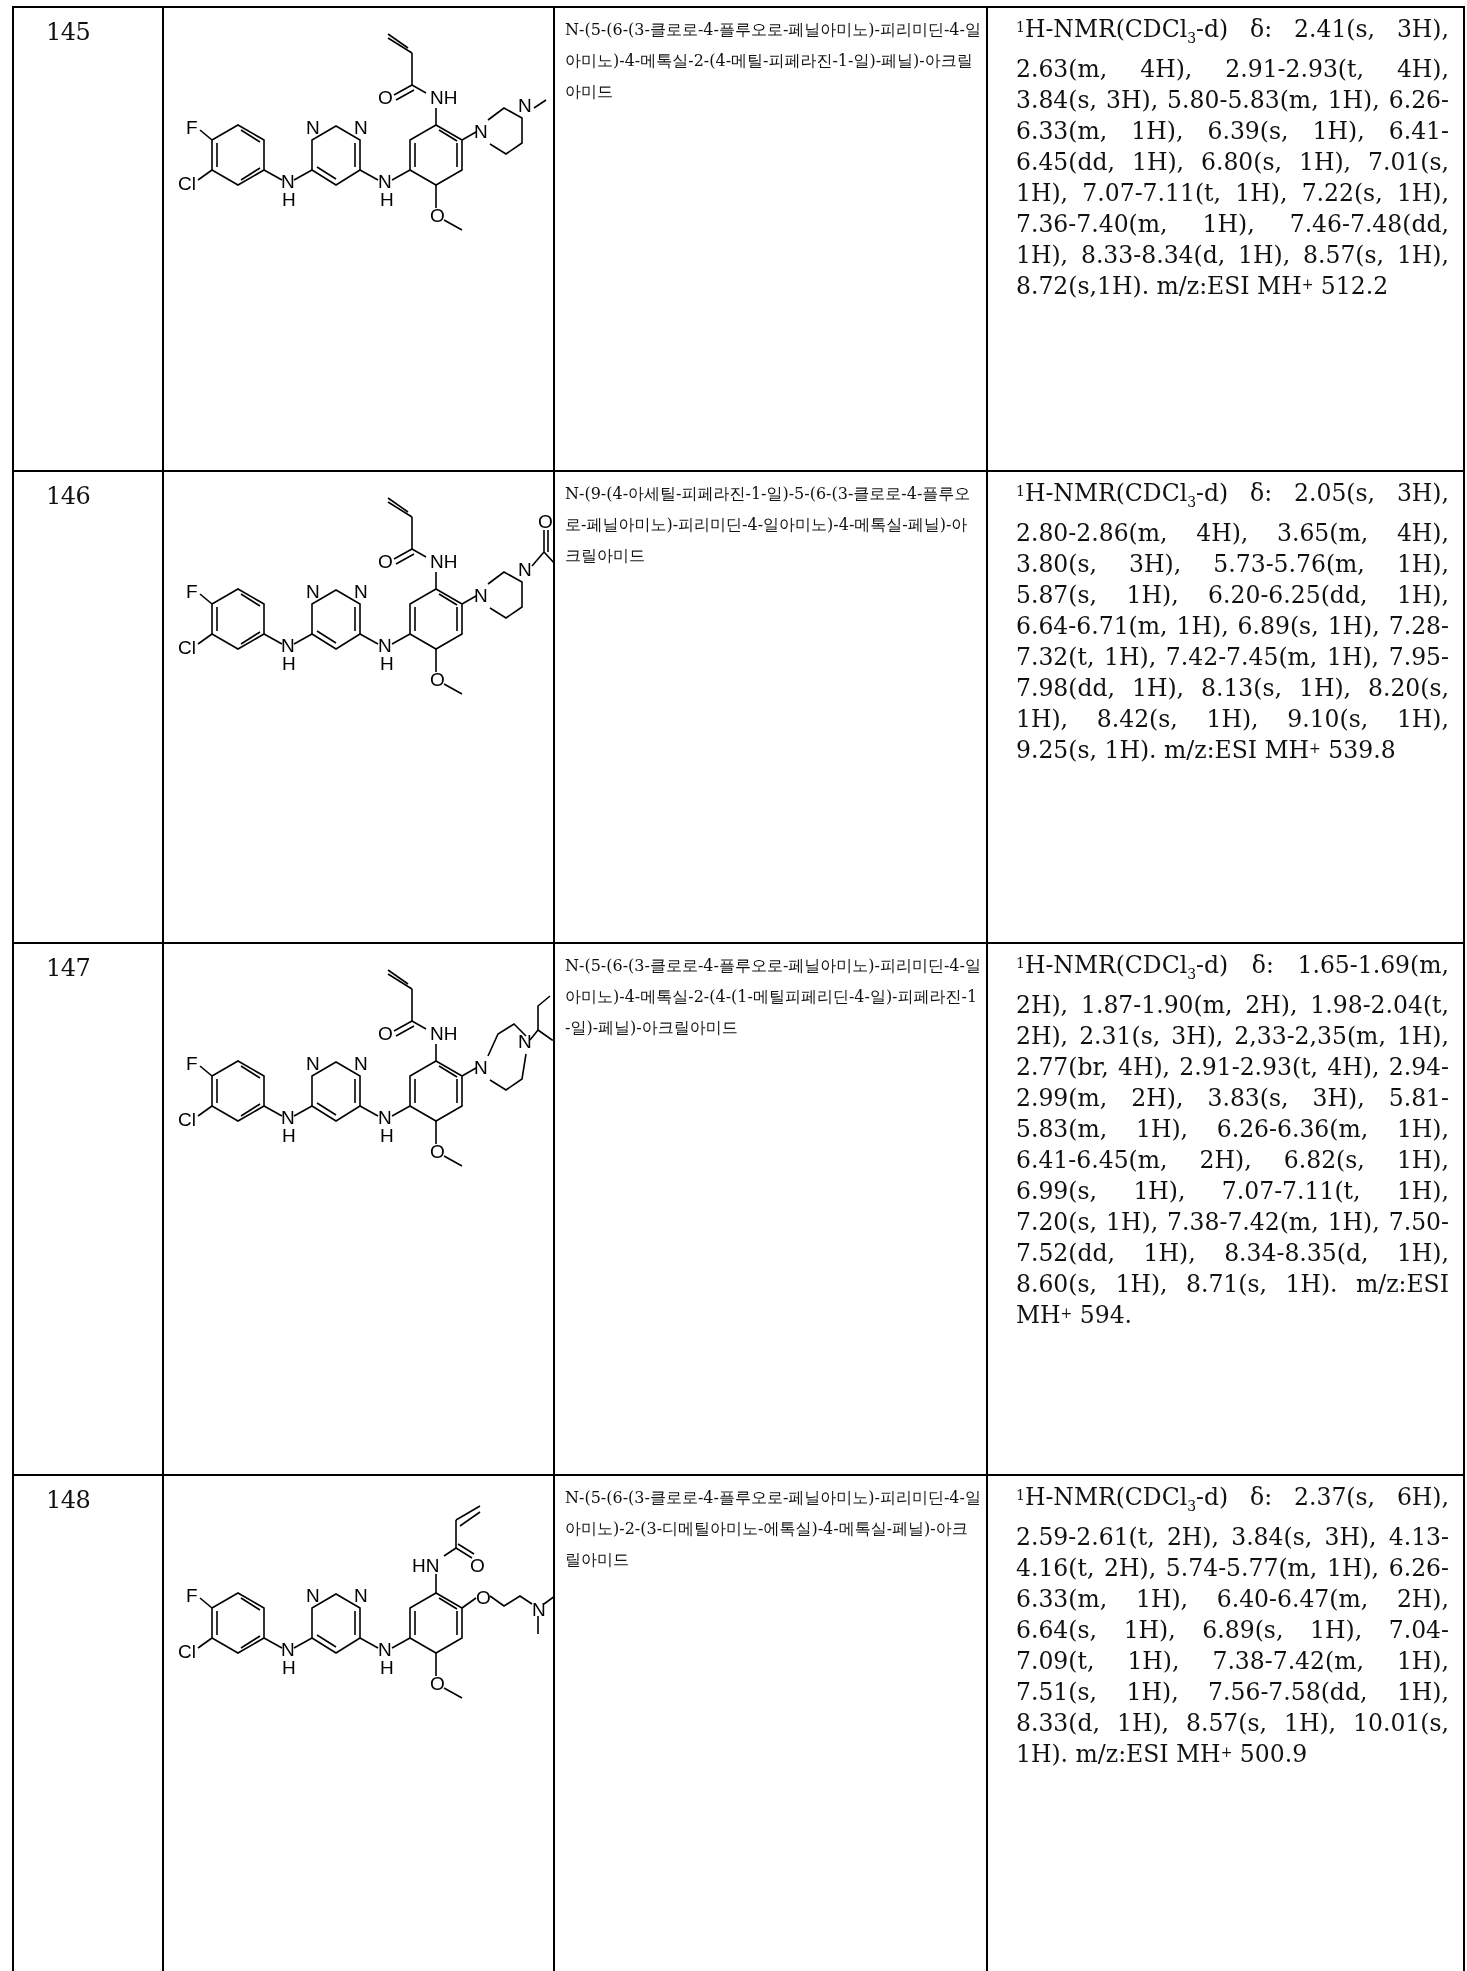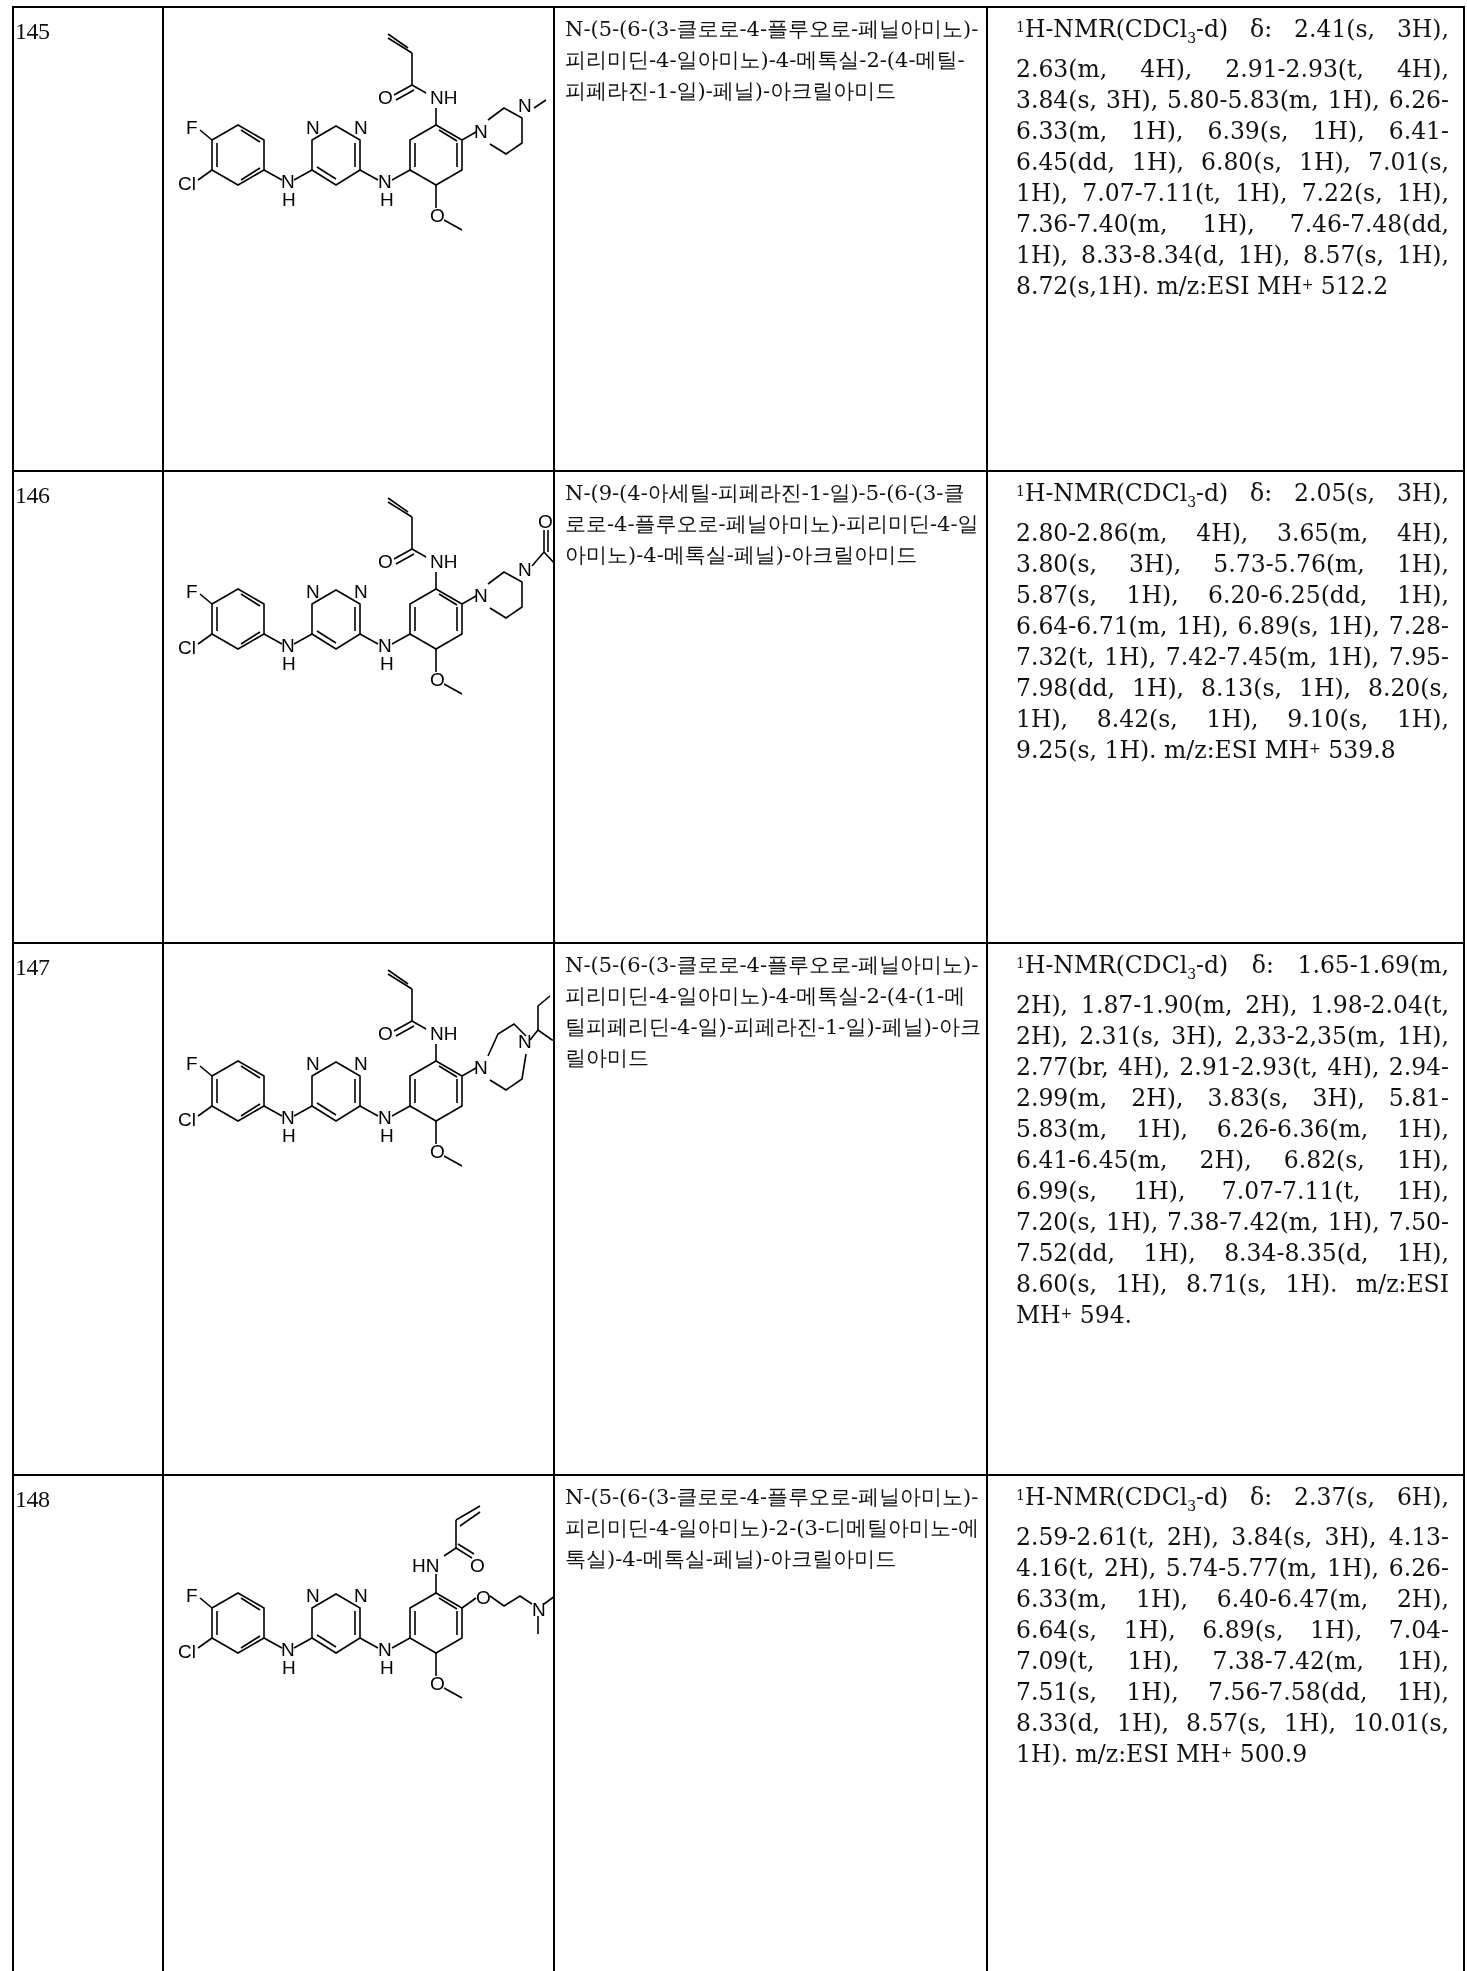--- a/index.html
+++ b/index.html
@@ -5,22 +5,22 @@
   html, body { margin: 0; padding: 0; background: #ffffff; }
   body { width: 1467px; height: 1971px; position: relative; overflow: hidden;
          font-family: "DejaVu Serif", "Liberation Serif", serif; color: #111; }
   table.cmp { position: absolute; left: 12px; top: 6px; border-collapse: collapse;
               table-layout: fixed; width: 1451px; }
   table.cmp td { border: 2.5px solid #000; vertical-align: top; padding: 0; }
   col.c-no { width: 150px; }
   col.c-st { width: 391px; }
   col.c-nm { width: 433px; }
   col.c-nmr { width: 477px; }
-  .no { font-size: 24px; padding: 10px 0 0 1px; letter-spacing: -0.5px; font-family: Liberation Serif, serif; }
-  .name { font-size: 21px; line-height: 31px; padding: 6px 4px 0 10px; word-break: break-all; }
+  .no { font-size: 24px; padding: 10px 0 0 32px; letter-spacing: -0.5px; }
+  .name { font-size: 16px; line-height: 31px; padding: 6px 4px 0 10px; word-break: break-all; }
   .nmr { font-size: 23.5px; line-height: 31px; padding: 6px 14px 0 28px; text-align: justify;
          text-align-last: left; word-break: break-word; }
   .struct { position: relative; }
   .struct svg { position: absolute; left: 0; top: 0; }
   .struct text { font-family: "Liberation Sans", sans-serif; font-size: 19px; fill: #000; }
   sup.s { font-size: 14px; vertical-align: top; position: relative; top: -2px; }
   sub.s { font-size: 14px; }
 </style>
 </head>
 <body>

